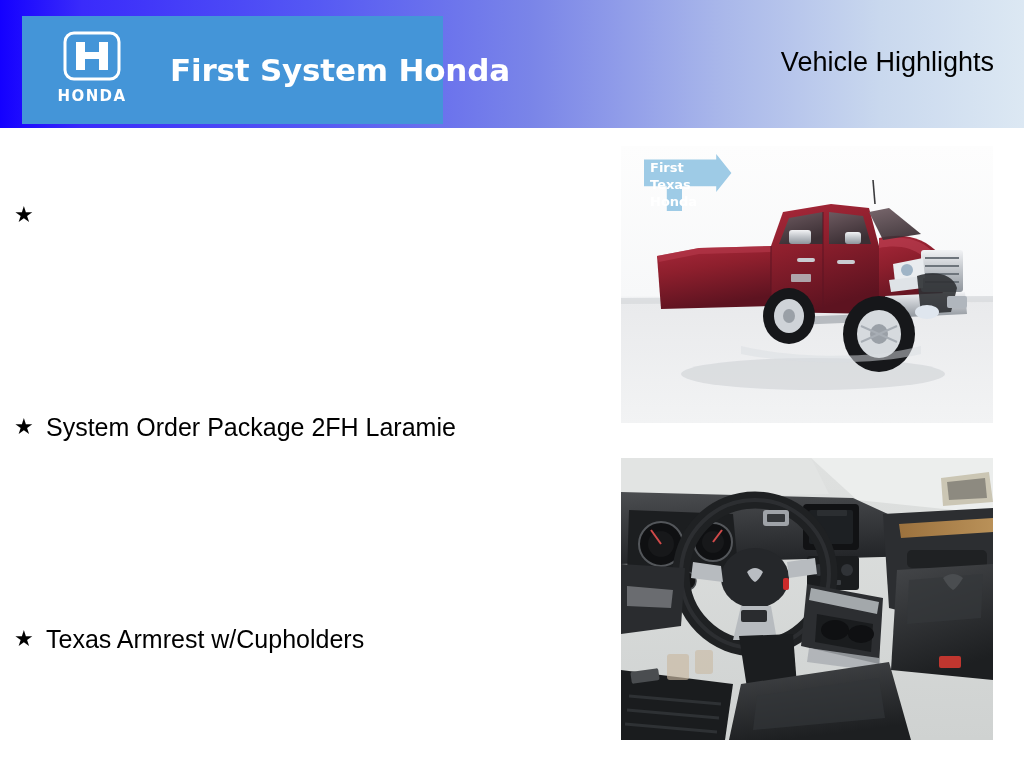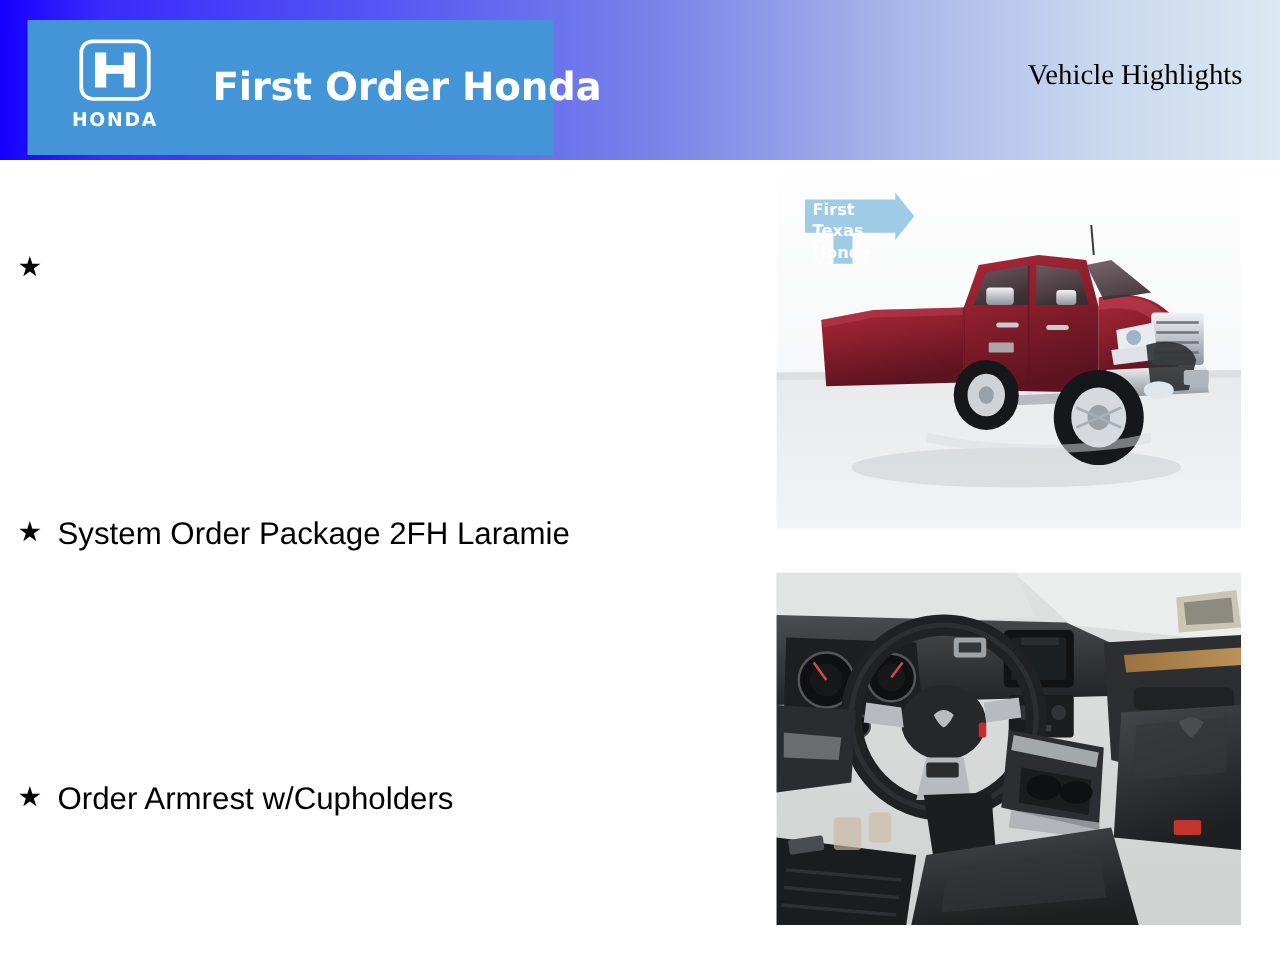--- a/index.html
+++ b/index.html
@@ -66,24 +66,24 @@
     font-weight: bold;
     letter-spacing: -0.2px;
     white-space: nowrap;
     font-family: "DejaVu Sans", sans-serif;
   }
 
   #slide-title {
     position: absolute;
     right: 30px;
     top: 47px;
-    font-size: 23px;
+    font-size: 27px;
     color: #000000;
     white-space: nowrap;
-    font-family: Liberation Serif, serif;
+    font-family: Liberation Sans, sans-serif;
   }
 
   
   #highlights-list {
     position: absolute;
     left: 14px;
     top: 196px;
     width: 580px;
     margin: 0;
     padding: 0;
@@ -157,40 +157,40 @@
         <svg viewBox="0 0 84 78" width="84" height="78" aria-hidden="true">
 
           <rect x="15" y="2" width="54" height="46" rx="9" ry="9" fill="none" stroke="#ffffff" stroke-width="3"></rect>
 
           <path d="M26 11 h9 v10 h14 v-10 h9 v28 h-9 v-11 h-14 v11 h-9 z" fill="#ffffff"></path>
 
           <text x="42" y="70" text-anchor="middle" font-family="DejaVu Sans, sans-serif" font-size="15" font-weight="bold" letter-spacing="1.4" fill="#ffffff">HONDA</text>
         </svg>
       </div>
 
-      <div id="dealer-name">First Order Honda</div>
+      <div id="dealer-name">First System Honda</div>
     </div>
 
     <div id="slide-title">Vehicle Highlights</div>
   </div>
 
   <ul id="highlights-list">
 
     <li class="highlight-item">
       <span class="bullet-star">★</span>
     </li>
 
     <li class="highlight-item">
       <span class="bullet-star">★</span>
       <span class="highlight-label">System Order Package 2FH Laramie</span>
     </li>
 
     <li class="highlight-item">
       <span class="bullet-star">★</span>
-      <span class="highlight-label">Order Armrest w/Cupholders</span>
+      <span class="highlight-label">Texas Armrest w/Cupholders</span>
     </li>
   </ul>
 
   <div class="photo-frame" id="photo-exterior">
     <svg viewBox="0 0 372 277" preserveAspectRatio="xMidYMid slice" aria-hidden="true">
       <defs>
         <linearGradient id="bgGrad" x1="0" y1="0" x2="0" y2="1">
           <stop offset="0%" stop-color="#fdfdfd"></stop>
           <stop offset="54%" stop-color="#f7f8f9"></stop>
           <stop offset="56%" stop-color="#e9eaec"></stop>

